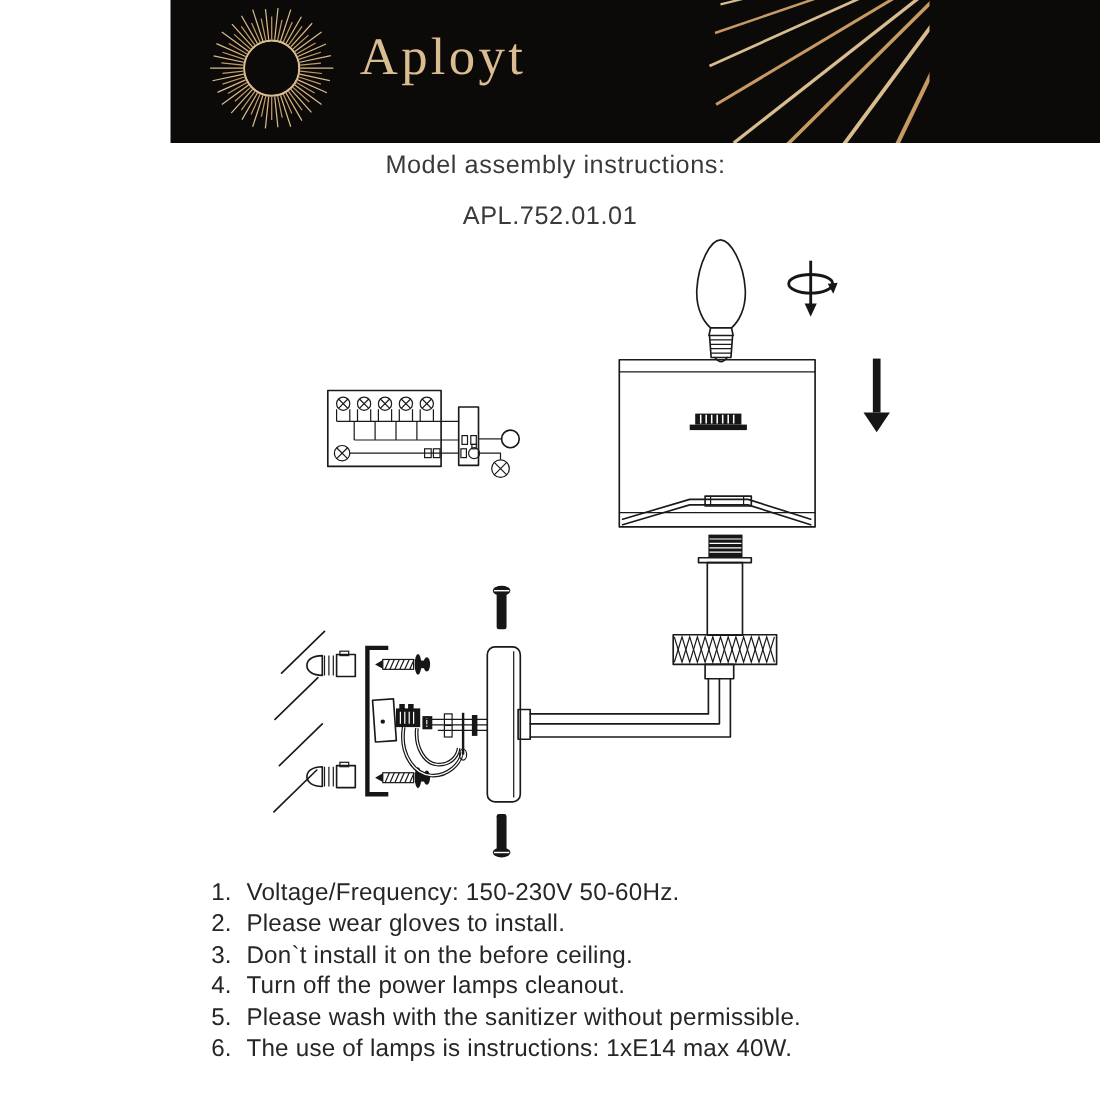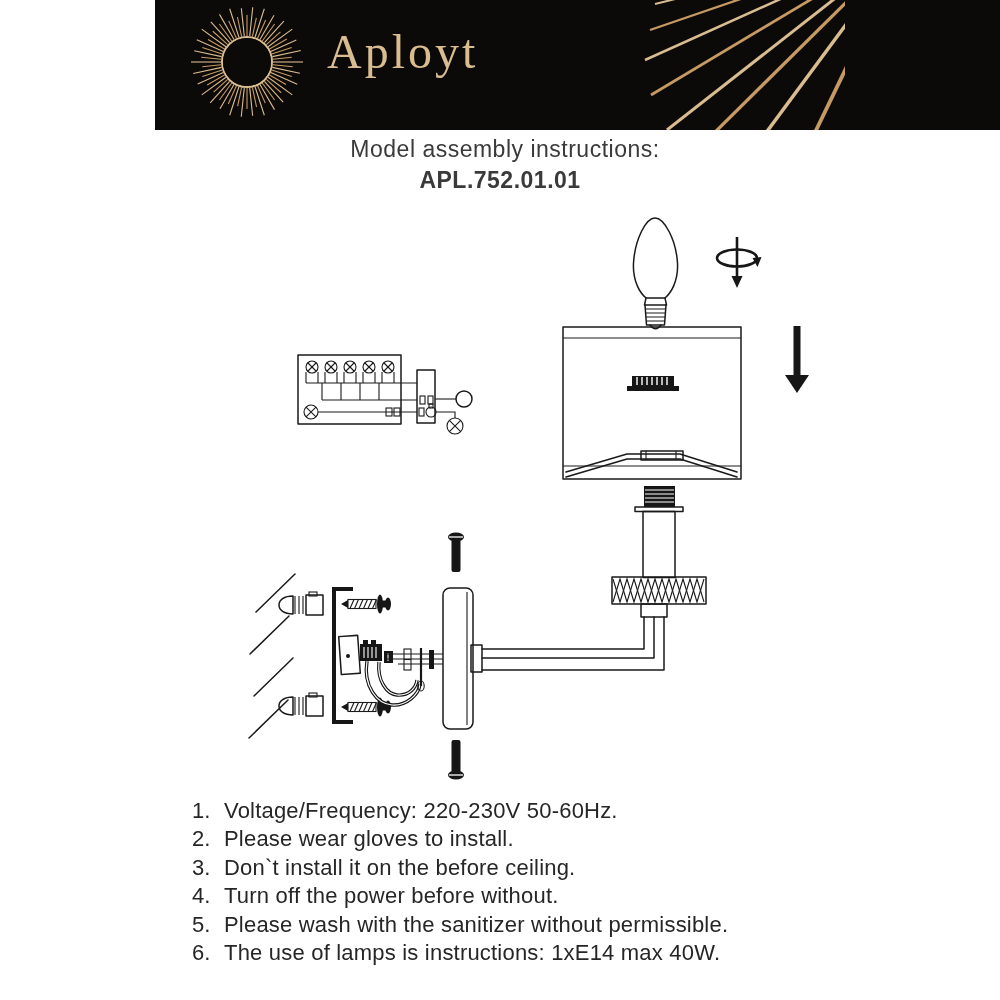--- a/index.html
+++ b/index.html
@@ -7,21 +7,21 @@
 
   
   .banner{position:absolute;left:155px;top:0;width:832px;height:130px;background:#0c0a08;overflow:hidden;padding-left:24px;}
   .banner svg{position:absolute;left:0;top:0;}
   .brand{position:absolute;left:172px;top:28px;font-family:"Liberation Serif",serif;
          font-weight:400;font-size:48px;letter-spacing:3px;color:#d9bc90;line-height:1;}
 
   
   .title-block{position:absolute;left:0;top:136px;width:1000px;text-align:center;color:#3a3a3a;}
   .title-line1{font-size:23px;font-weight:500;letter-spacing:.5px;margin-left:10px;}
-  .title-line2{font-size:23px;font-weight:700;margin-top:4px;letter-spacing:.5px;}
+  .title-line2{font-size:23px;font-weight:400;margin-top:20px;letter-spacing:.5px;}
 
   
   .diagram{position:absolute;left:230px;top:200px;width:600px;height:600px;}
   .ln{stroke:#1a1a1a;fill:none;stroke-width:1.5;stroke-linecap:round;stroke-linejoin:round;}
   .lnthin{stroke:#1a1a1a;fill:none;stroke-width:1.1;}
   .fillk{fill:#161616;stroke:none;}
   .wht{stroke:#ffffff;fill:none;}
 
   
   .instructions{position:absolute;left:192px;top:797px;width:650px;color:#262626;}
@@ -297,33 +297,33 @@
     <path class="lnthin" d="M404,659.5 H411"></path>
     <path d="M421,648 V686" stroke="#161616" stroke-width="2.2" fill="none"></path>
     <ellipse cx="421" cy="686" rx="3.2" ry="5" class="lnthin" fill="#ffffff"></ellipse>
     <rect x="429" y="650" width="5" height="19" class="fillk"></rect>
   </g>
 </svg>
 
 <div class="instructions">
   <div class="inst-row">
     <span class="inst-num">1.</span>
-    <span class="inst-txt">Voltage/Frequency: 220-230V 50-60Hz.</span>
+    <span class="inst-txt">Voltage/Frequency: 150-230V 50-60Hz.</span>
   </div>
   <div class="inst-row">
     <span class="inst-num">2.</span>
     <span class="inst-txt">Please wear gloves to install.</span>
   </div>
   <div class="inst-row">
     <span class="inst-num">3.</span>
     <span class="inst-txt">Don`t install it on the before ceiling.</span>
   </div>
   <div class="inst-row">
     <span class="inst-num">4.</span>
-    <span class="inst-txt">Turn off the power before without.</span>
+    <span class="inst-txt">Turn off the power lamps cleanout.</span>
   </div>
   <div class="inst-row">
     <span class="inst-num">5.</span>
     <span class="inst-txt">Please wash with the sanitizer without permissible.</span>
   </div>
   <div class="inst-row">
     <span class="inst-num">6.</span>
     <span class="inst-txt">The use of lamps is instructions: 1xE14 max 40W.</span>
   </div>
 </div>

